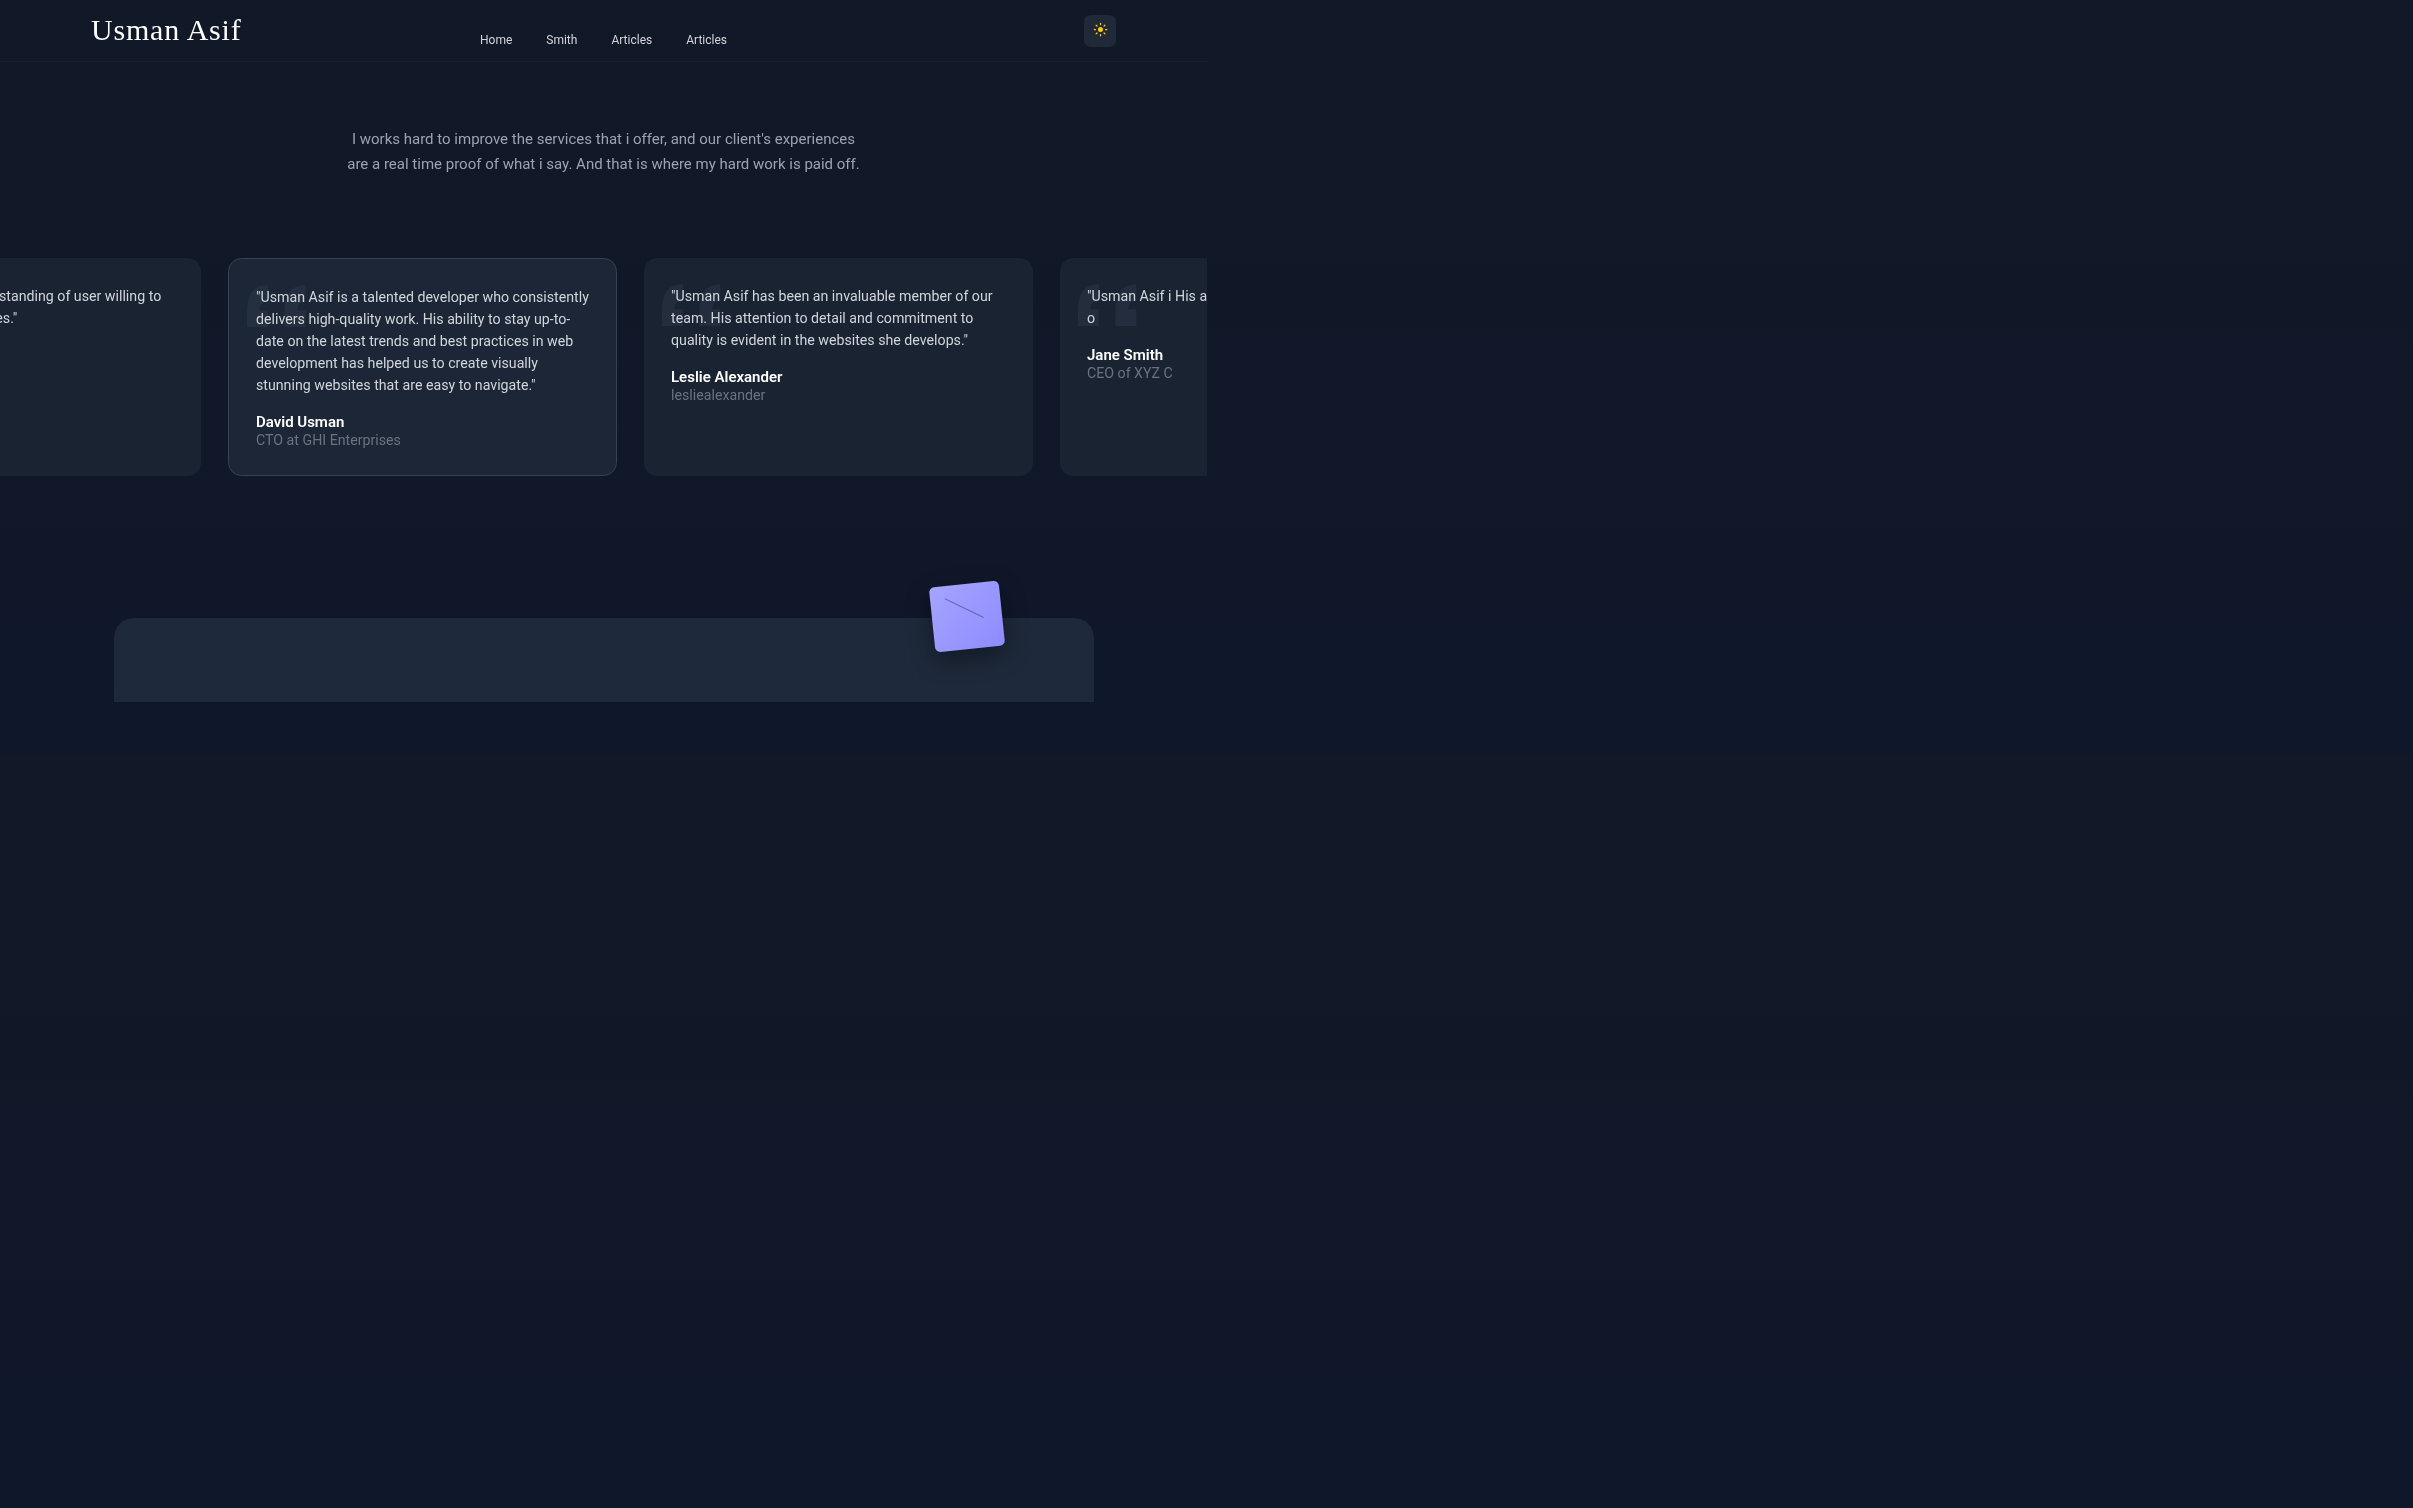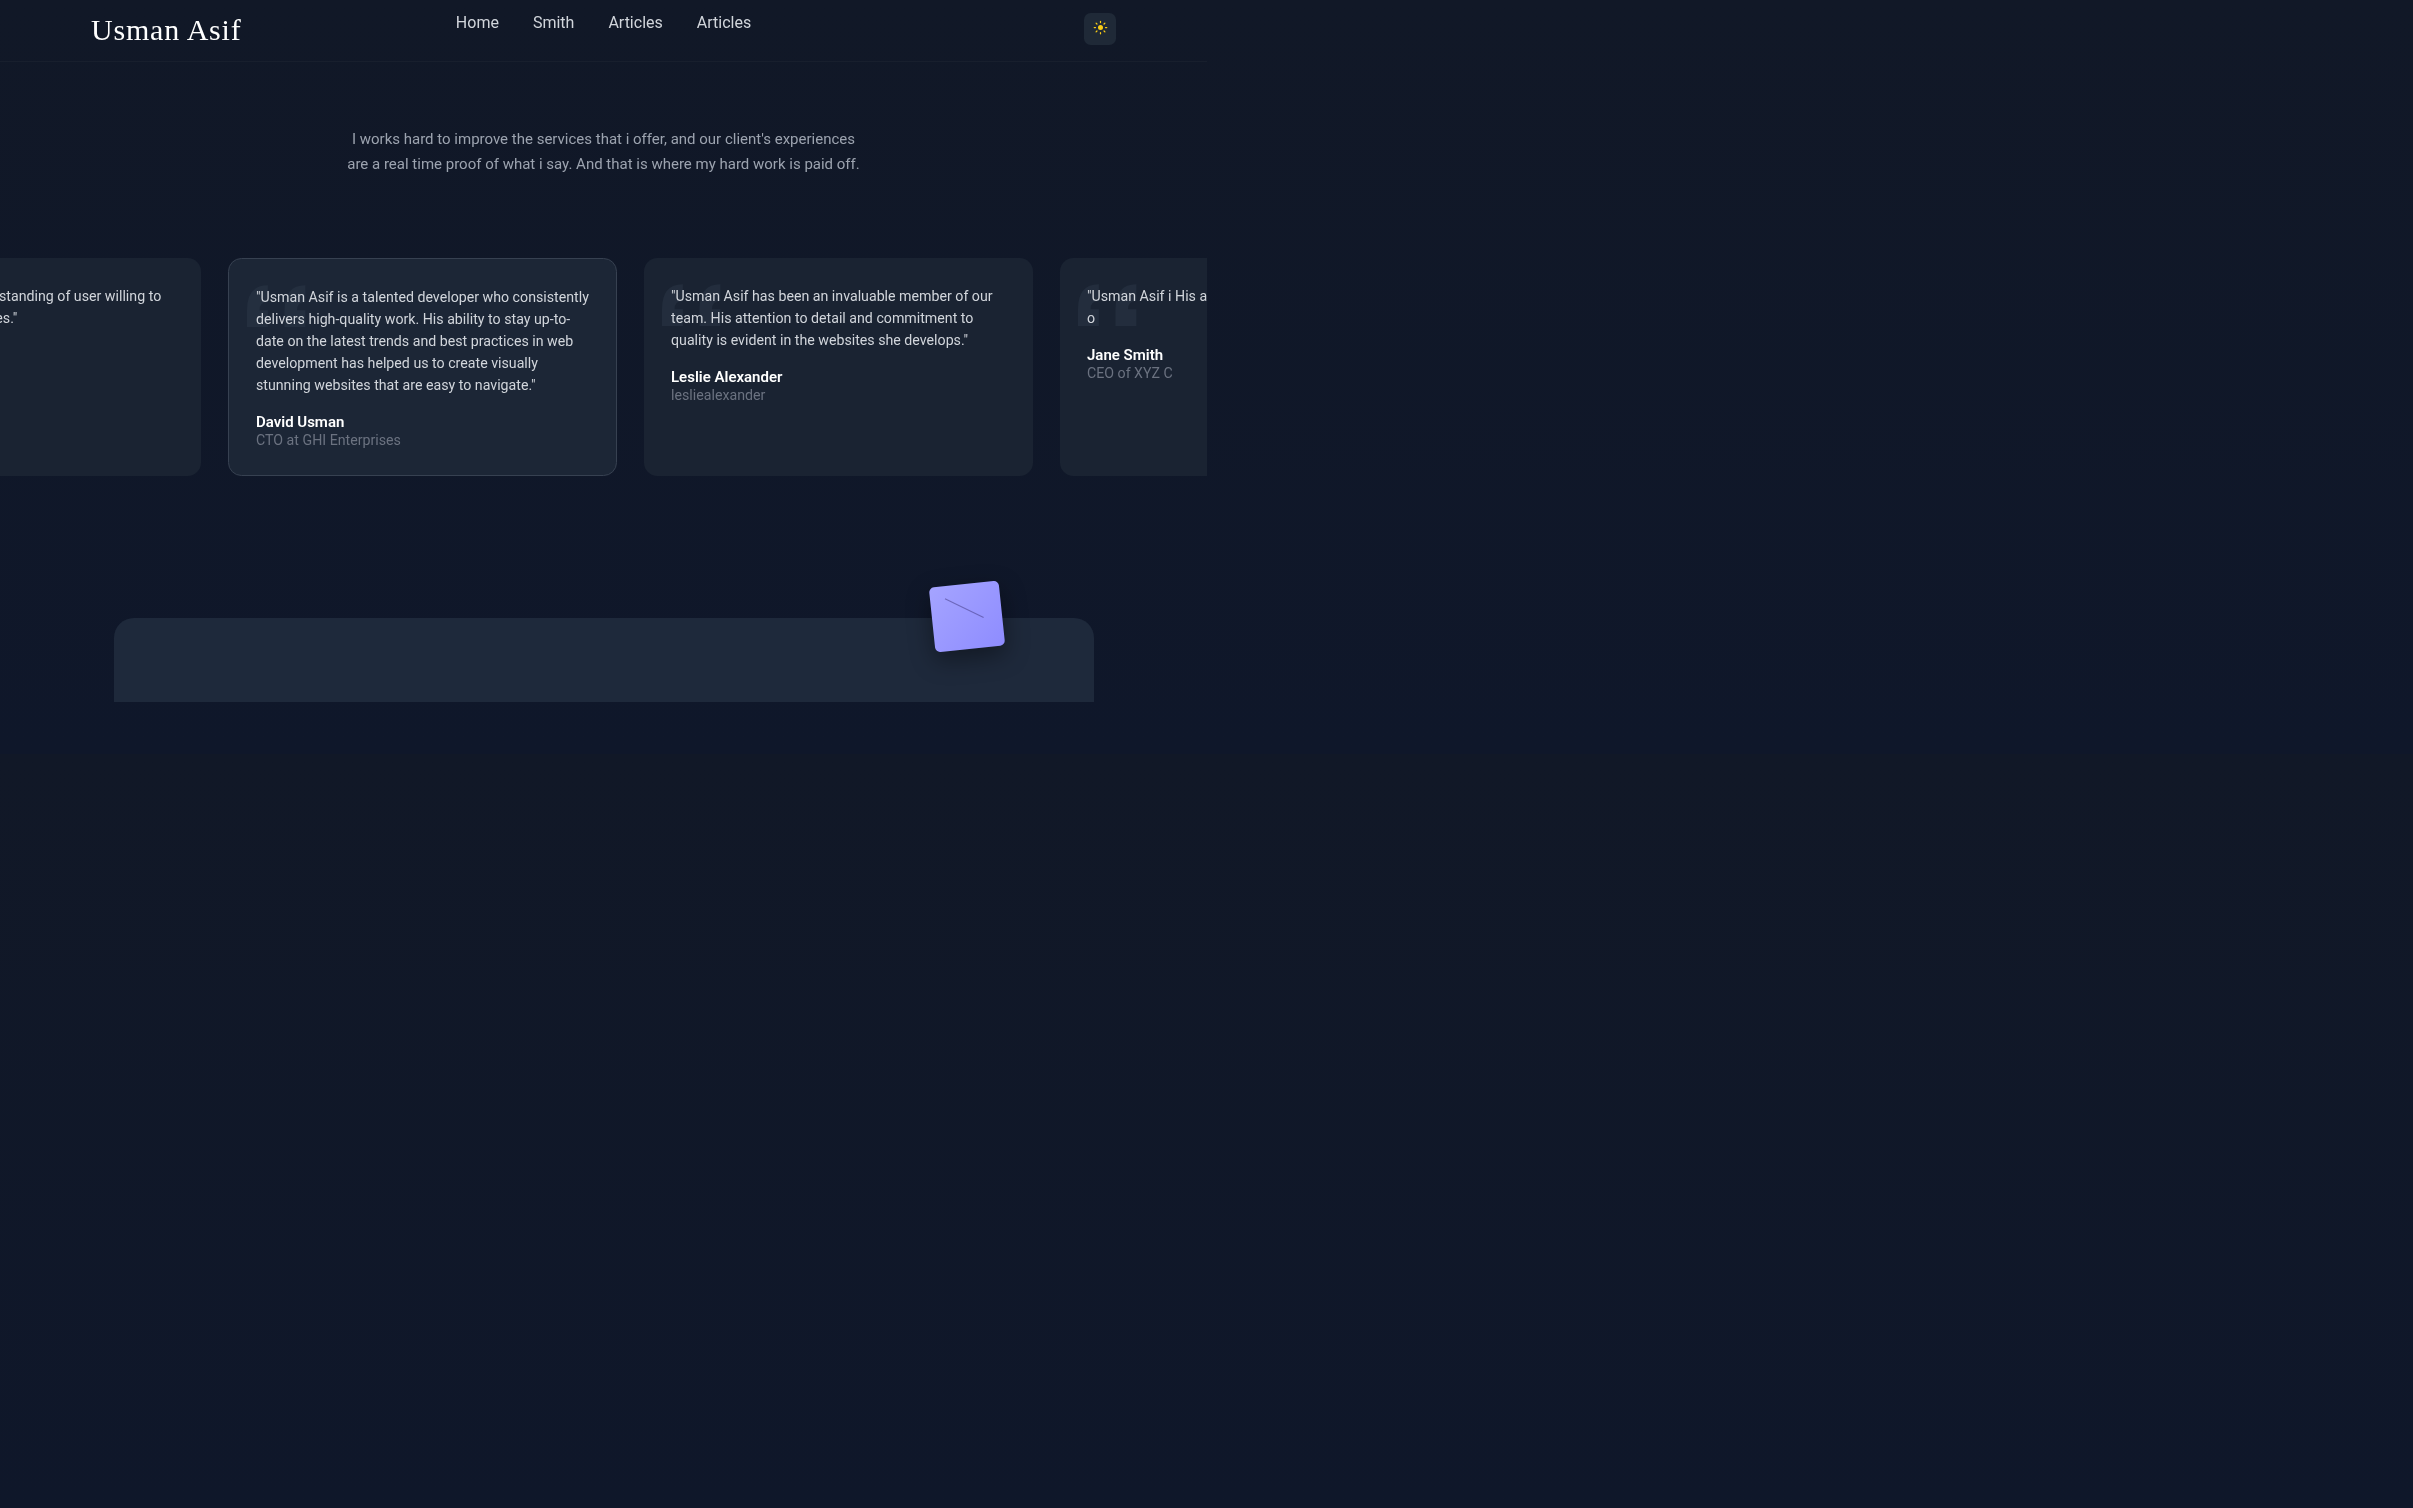--- a/index.html
+++ b/index.html
@@ -14,21 +14,21 @@
   font-family: -apple-system, BlinkMacSystemFont, "Segoe UI", Roboto, Helvetica, Arial, sans-serif;
   color: #fff;
   width: 1207px;
   height: 754px;
   overflow: hidden;
   position: relative;
 }
 
 .header {
   display: flex;
-  align-items: flex-start;
+  align-items: flex-end;
   justify-content: space-between;
   padding: 13.4px 91px;
   border-bottom: 0.8px solid rgba(255,255,255,0.03);
   position: relative;
   z-index: 10;
   gap: 8px;
 }
 
 .logo {
   font-family: "Brush Script MT", cursive;
@@ -41,21 +41,21 @@
 .nav {
   display: flex;
   gap: 34px;
   position: absolute;
   left: 50%;
   transform: translateX(-50%);
 }
 
 .nav-item {
   color: #d1d5db;
-  font-size: 16px;
+  font-size: 12px;
   text-decoration: none;
   cursor: pointer;
 }
 
 .theme-toggle {
   width: 32px;
   height: 32px;
   background: #1f2937;
   border-radius: 6.7px;
   display: flex;

